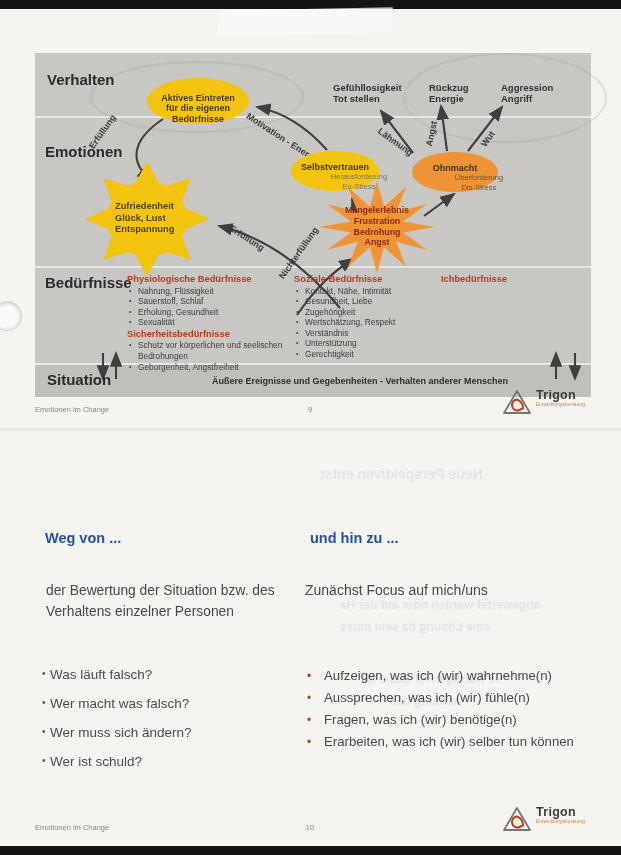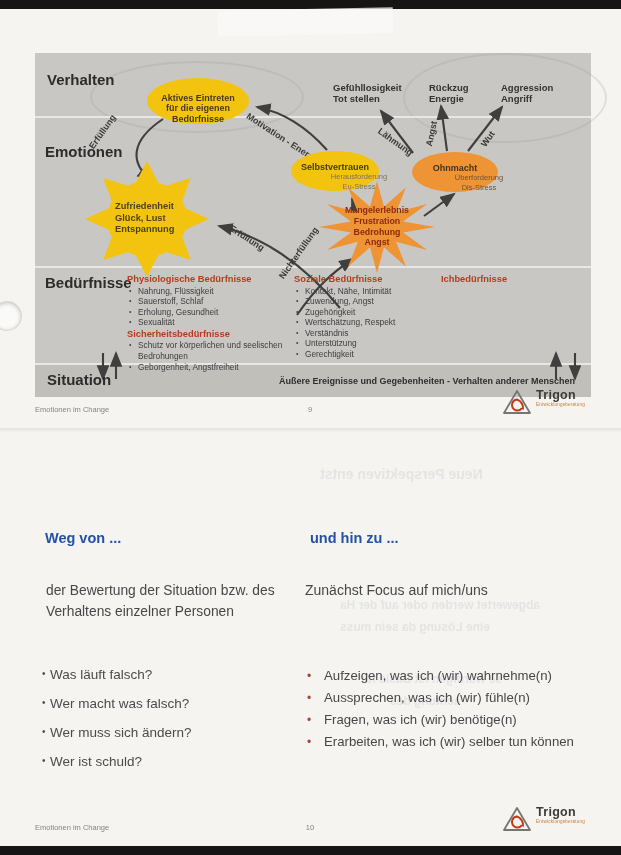--- a/index.html
+++ b/index.html
@@ -22,21 +22,21 @@
   .node .l1{font-weight:bold;font-size:9px;color:#46391a;}
   .node .sub{font-size:7.5px;color:#80715a;line-height:9.5px;padding-left:48px;}
   .behav{font-weight:bold;font-size:9.5px;line-height:10.5px;color:#333;}
   .alabel{font-weight:bold;font-size:9px;color:#3a3a3a;white-space:nowrap;transform-origin:left top;}
   .suntext{font-weight:bold;font-size:9.3px;line-height:11.5px;color:#4f4316;}
   .startext{font-weight:bold;font-size:8.8px;line-height:10.8px;color:#8c2a10;text-align:center;}
   .needs-title{font-weight:bold;font-size:9.3px;color:#b23c1e;line-height:11.5px;}
   .needs-list{margin:0 0 1px 0;padding:0;list-style:none;}
   .needs-list li{position:relative;padding-left:11px;font-size:8.3px;line-height:10.6px;color:#3d3d40;}
   .needs-list li::before{content:"\2022";position:absolute;left:2px;top:0;font-size:7px;color:#4a4a4a;}
-  .sittext{font-weight:bold;font-size:9px;color:#2e2e2e;text-align:right;}
+  .sittext{font-weight:bold;font-size:9px;color:#2e2e2e;text-align:center;}
   
   .foot{font-size:7.5px;color:#86847f;}
   .logo{display:flex;align-items:flex-start;gap:4px;}
   .logo-name{font-weight:bold;font-size:12.5px;color:#3b3b39;line-height:13px;letter-spacing:.3px;}
   .logo-sub{font-size:4.6px;color:#cf7b2c;letter-spacing:.2px;}
   
   .s2title{font-weight:bold;font-size:15.5px;color:#a03a2f;letter-spacing:.2px;}
   .s2col{font-weight:bold;font-size:14.5px;color:#2351a8;}
   .para{font-size:13.8px;line-height:21px;color:#47474a;}
   .lbullets div{position:relative;font-size:13.5px;color:#4b4b4e;margin-bottom:14px;padding-left:8px;}
@@ -167,21 +167,21 @@
       <ul class="needs-list">
         <li>Schutz vor körperlichen und seelischen Bedrohungen</li>
         <li>Geborgenheit, Angstfreiheit</li>
       </ul>
     </div>
 
     <div class="abs" style="left:259px;top:221px;width:150px">
       <div class="needs-title">Soziale Bedürfnisse</div>
       <ul class="needs-list">
         <li>Kontakt, Nähe, Intimität</li>
-        <li>Zuwendung, Angst</li>
+        <li>Gesundheit, Liebe</li>
         <li>Zugehörigkeit</li>
         <li>Wertschätzung, Respekt</li>
         <li>Verständnis</li>
         <li>Unterstützung</li>
         <li>Gerechtigkeit</li>
       </ul>
     </div>
 
     <div class="abs" style="left:406px;top:221px;width:152px">
       <div class="needs-title">Ichbedürfnisse</div>

